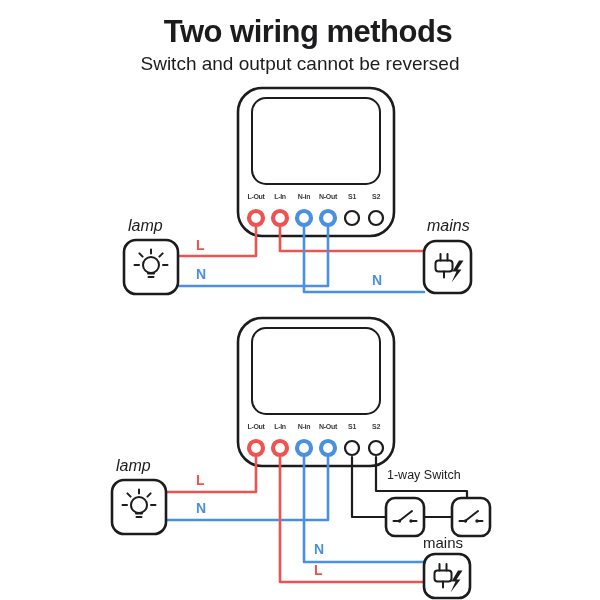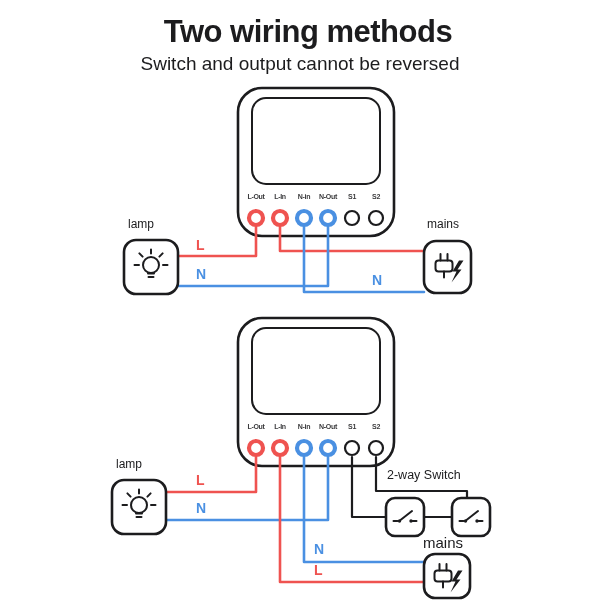--- a/index.html
+++ b/index.html
@@ -3,21 +3,21 @@
 <meta charset="utf-8">
 <style>
   * { margin:0; padding:0; box-sizing:border-box; }
   html,body { background:#ffffff; font-family:"Liberation Sans", sans-serif; }
   #stage { position:relative; width:600px; height:600px; background:#fff; overflow:hidden; }
   #art { position:absolute; left:0; top:0; }
 
   .txt { position:absolute; color:var(--dark,#1c1c1e); white-space:nowrap; }
   .title { left:8px; top:14px; width:100%; text-align:center; font-size:31px; font-weight:900; letter-spacing:-0.5px; }
   .subtitle { left:0; top:53px; width:100%; text-align:center; font-size:19px; font-weight:400; }
-  .lbl { font-size:12px; }
+  .lbl { font-size:16px;font-style:italic; }
   .lbl-sm { font-size:15px; }
   .wire-lbl { font-size:14px; font-weight:700; }
   .switch-lbl { font-size:12.5px; }
   .red { color:var(--red,#ef5350); }
   .blue { color:var(--blue,#4a90e2); }
 
   .term-row { position:absolute; left:244px; width:144px; display:flex; }
   .term-row span { flex:1; text-align:center; font-size:7px; letter-spacing:-0.3px; font-weight:600; color:#3a3a3c; }
 
   
@@ -143,18 +143,18 @@
 
   <div class="txt lbl" style="left:128px; top:217px;">lamp</div>
   <div class="txt lbl" style="left:427px; top:217px;">mains</div>
   <div class="txt wire-lbl red" style="left:196px; top:237px;">L</div>
   <div class="txt wire-lbl blue" style="left:196px; top:266px;">N</div>
   <div class="txt wire-lbl blue" style="left:372px; top:272px;">N</div>
 
   <div class="txt lbl" style="left:116px; top:457px;">lamp</div>
   <div class="txt wire-lbl red" style="left:196px; top:472px;">L</div>
   <div class="txt wire-lbl blue" style="left:196px; top:500px;">N</div>
-  <div class="txt switch-lbl" style="left:387px; top:468px;">2-way Switch</div>
+  <div class="txt switch-lbl" style="left:387px; top:468px;">1-way Switch</div>
   <div class="txt wire-lbl blue" style="left:314px; top:541px;">N</div>
   <div class="txt wire-lbl red" style="left:314px; top:562px;">L</div>
   <div class="txt lbl-sm" style="left:423px; top:534px;">mains</div>
 
 </div>
 
 </body></html>

